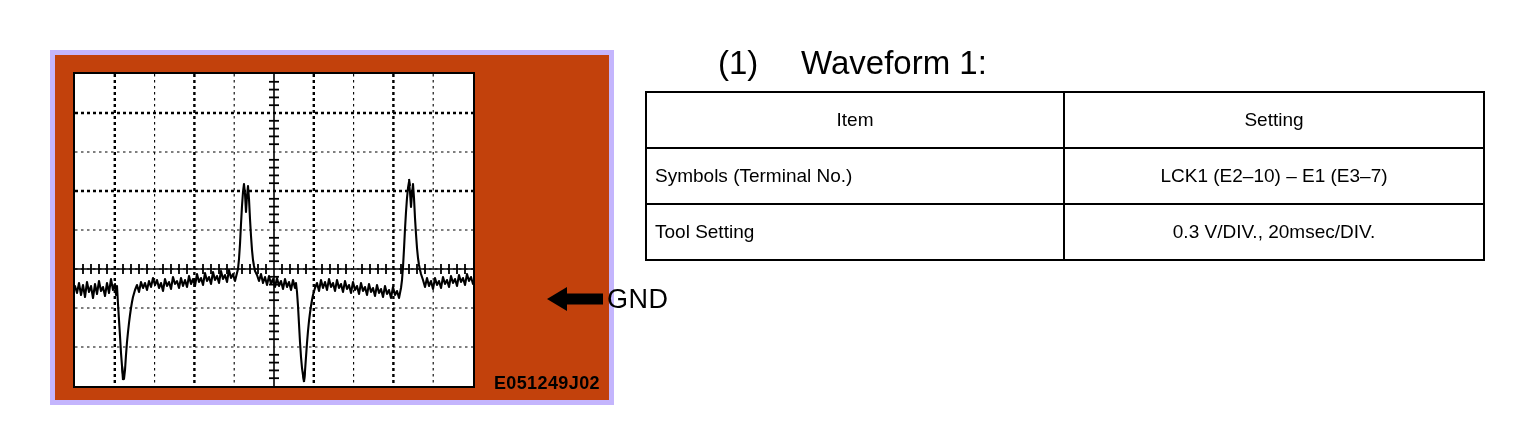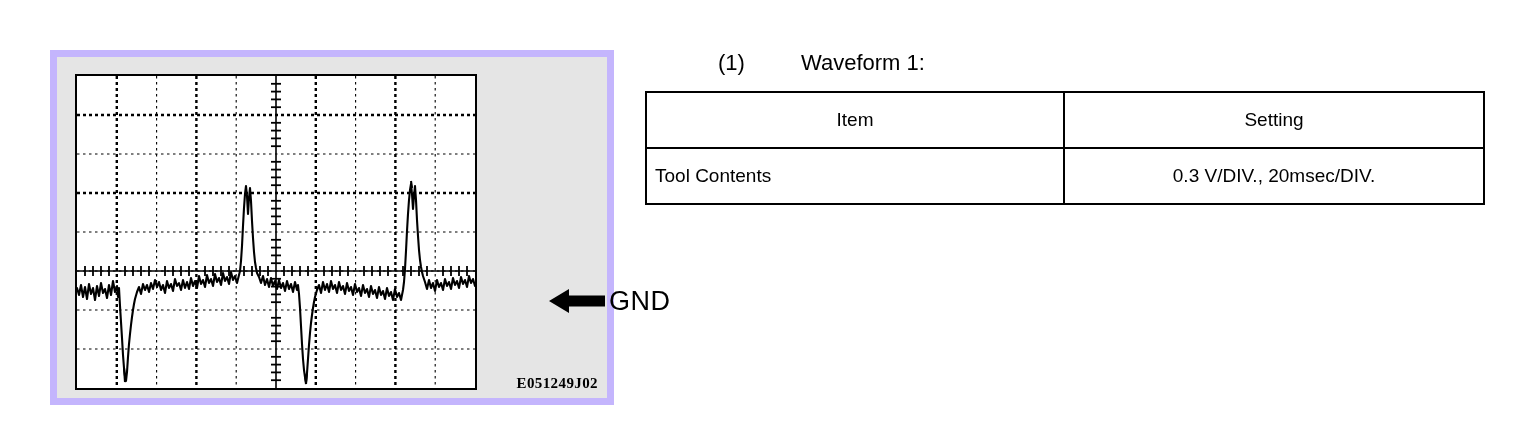--- a/index.html
+++ b/index.html
@@ -2,39 +2,39 @@
 <html><head>
 <meta charset="utf-8">
 <title>Waveform 1</title>
 <style>
   html,body{margin:0;padding:0;background:#ffffff;}
   body{width:1536px;height:436px;position:relative;overflow:hidden;
        font-family:"Liberation Sans","DejaVu Sans",sans-serif;color:#000;}
 
   
   #scope-figure{position:absolute;left:50px;top:50px;width:564px;height:355px;
-                box-sizing:border-box;border:7px solid #c4b5fd;background:#e5e5e5;}
+                box-sizing:border-box;border:5px solid #c4b5fd;background:#c2410c;}
   #scope-inner{position:absolute;left:18px;top:17px;width:402px;height:316px;}
   #scope-screen{position:absolute;left:0;top:0;width:402px;height:316px;
                 box-sizing:border-box;border:2px solid #000;background:#fff;}
   #scope-svg{position:absolute;left:0;top:0;}
 
   
   #gnd-marker{position:absolute;left:474px;top:206px;width:135px;height:42px;}
   #gnd-arrow{position:absolute;left:0;top:8px;}
   #gnd-label{position:absolute;left:60px;top:0px;font-size:27px;letter-spacing:.5px;
              line-height:42px;white-space:nowrap;}
 
-  #scope-code{position:absolute;right:9px;bottom:6px;font-size:15px;
+  #scope-code{position:absolute;right:9px;bottom:6px;font-size:18px;
               font-weight:bold;letter-spacing:.4px;
-              font-family:Liberation Serif, serif;}
+              font-family:Liberation Sans, sans-serif;}
 
   
   #wf-heading{position:absolute;left:718px;top:45px;width:700px;height:36px;
-              font-size:22px;line-height:36px;white-space:nowrap;}
+              font-size:33px;line-height:36px;white-space:nowrap;}
   #wf-index{display:inline-block;width:83px;}
   #wf-title{display:inline-block;}
 
   #spec-table{position:absolute;left:645px;top:91px;width:838px;
               border-collapse:collapse;table-layout:fixed;}
   #spec-table col.c1{width:418px;}
   #spec-table col.c2{width:420px;}
   #spec-table td,#spec-table th{border:2px solid #000;height:34px;
         font-size:19px;font-weight:normal;padding:16px 8px;box-sizing:border-box;}
   #spec-table th{text-align:center;}
@@ -226,17 +226,21 @@
       <col class="c2">
     </colgroup>
   <thead>
     <tr>
       <th>Item</th>
       <th>Setting</th>
     </tr>
   </thead>
   <tbody>
     <tr>
-      <td class="item">Tool Contents</td>
+      <td class="item">Symbols (Terminal No.)</td>
+      <td class="contents">LCK1 (E2–10) – E1 (E3–7)</td>
+    </tr>
+    <tr>
+      <td class="item">Tool Setting</td>
       <td class="contents">0.3 V/DIV., 20msec/DIV.</td>
     </tr>
   </tbody>
 </table>
 
 </body></html>

